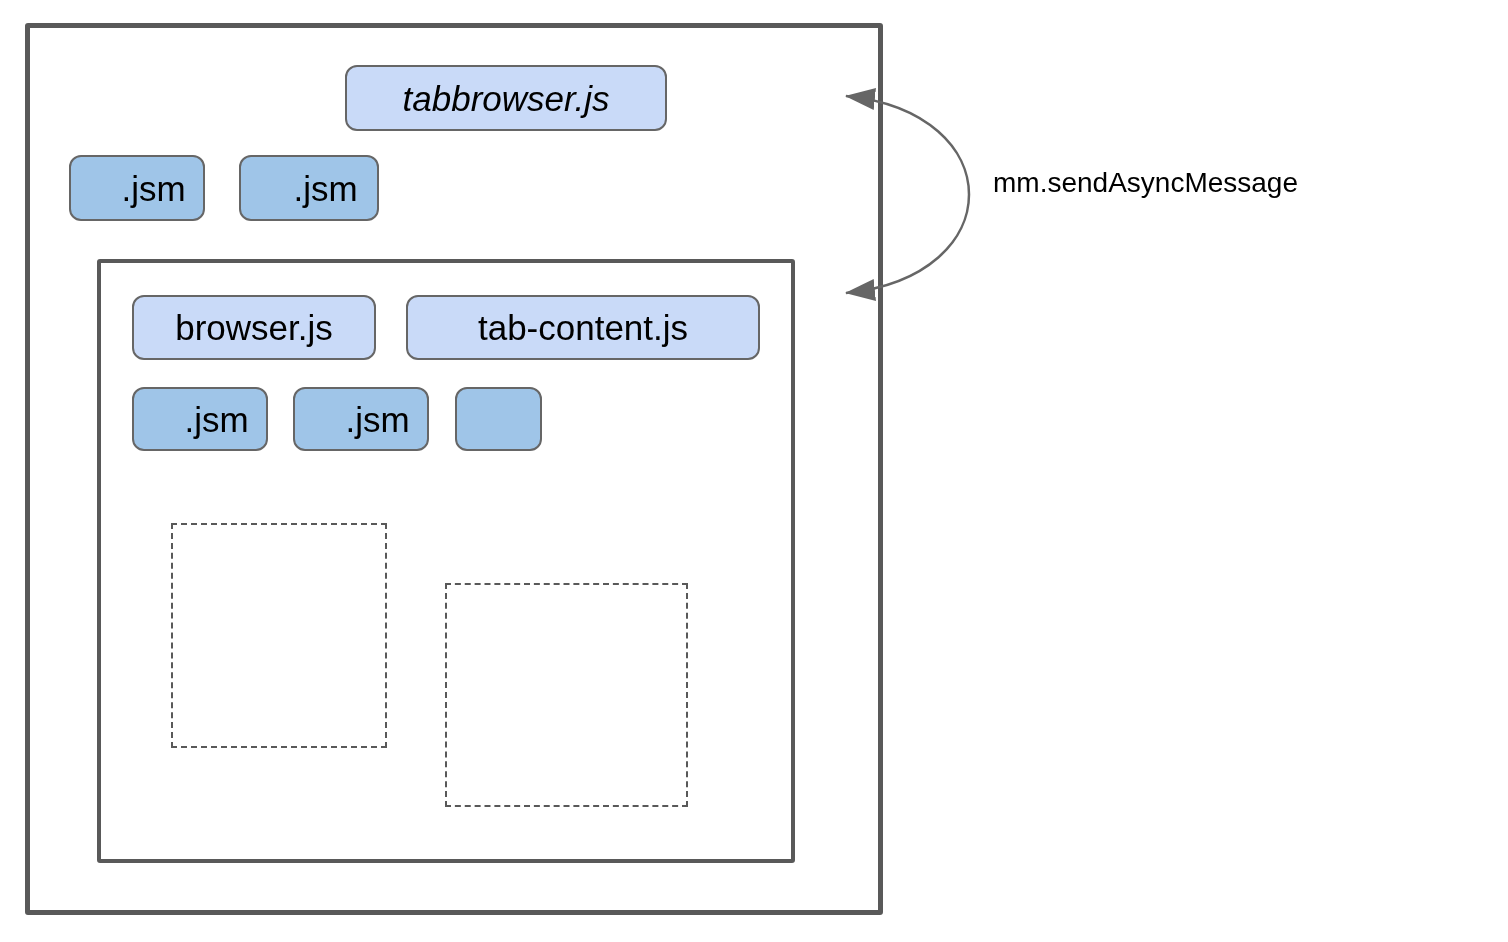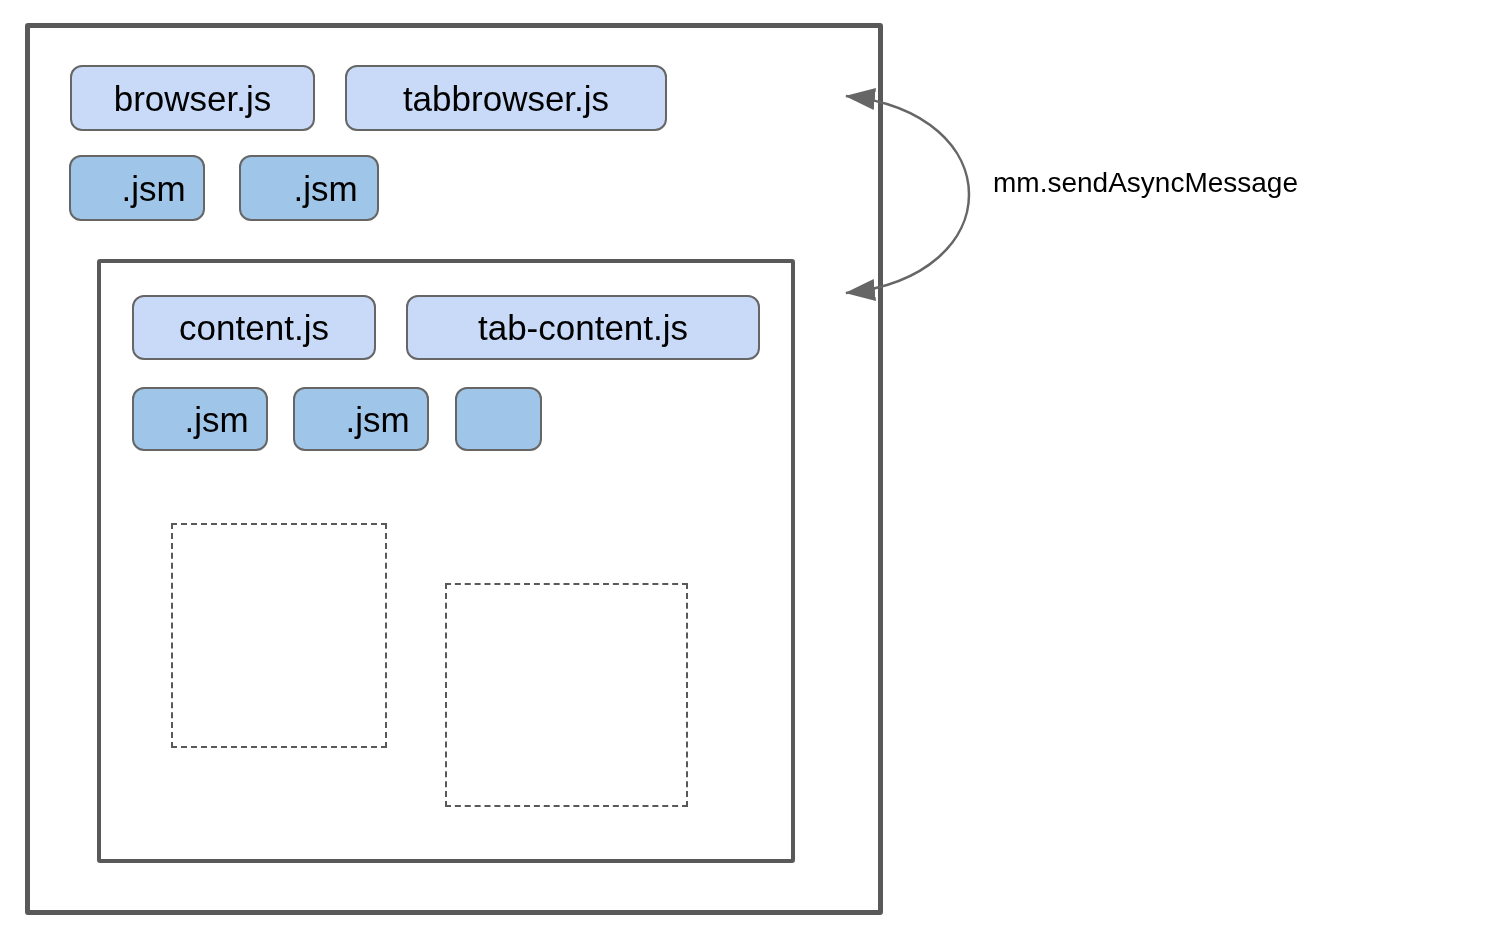--- a/index.html
+++ b/index.html
@@ -60,56 +60,53 @@
   .arrow-label {
     position: absolute;
     left: 993px; top: 168px;
     font-size: 28px;
     line-height: 1.1;
     white-space: nowrap;
   }
 
   
   #pill-browser      { left: 70px;  top: 65px;  width: 245px; height: 66px; }
-  #pill-tabbrowser   { left: 345px; top: 65px;  width: 322px; height: 66px; }
+  #pill-tabbrowser   { left: 345px; top: 65px;  width: 322px; height: 66px; font-style: italic; }
   #pill-jsm-a        { left: 69px;  top: 155px; width: 136px; height: 66px; }
   #pill-jsm-b        { left: 239px; top: 155px; width: 140px; height: 66px; }
   #pill-content      { left: 132px; top: 295px; width: 244px; height: 65px; }
   #pill-tab-content  { left: 406px; top: 295px; width: 354px; height: 65px; }
   #pill-jsm-c        { left: 132px; top: 387px; width: 136px; height: 64px; }
   #pill-jsm-d        { left: 293px; top: 387px; width: 136px; height: 64px; }
   #pill-jsm-empty    { left: 455px; top: 387px; width: 87px;  height: 64px; }
   #dashed-1          { left: 171px; top: 523px; width: 216px; height: 225px; }
   #dashed-2          { left: 445px; top: 583px; width: 243px; height: 224px; }
 </style>
 </head>
 <body>
 
 <div class="canvas">
 
   <div class="frame outer"></div>
 
-  <div class="pill light" id="pill-browser">
-    <span>browser.js</span>
-  </div>
   <div class="pill light" id="pill-tabbrowser">
     <span>tabbrowser.js</span>
   </div>
 
   <div class="pill dark" id="pill-jsm-a">
     <span>.jsm</span>
   </div>
   <div class="pill dark" id="pill-jsm-b">
     <span>.jsm</span>
   </div>
 
   <div class="frame inner"></div>
 
   <div class="pill light" id="pill-content">
-    <span>content.js</span>
+    <span>browser.js</span>
   </div>
   <div class="pill light" id="pill-tab-content">
     <span>tab-content.js</span>
   </div>
 
   <div class="pill dark" id="pill-jsm-c">
     <span>.jsm</span>
   </div>
   <div class="pill dark" id="pill-jsm-d">
     <span>.jsm</span>

